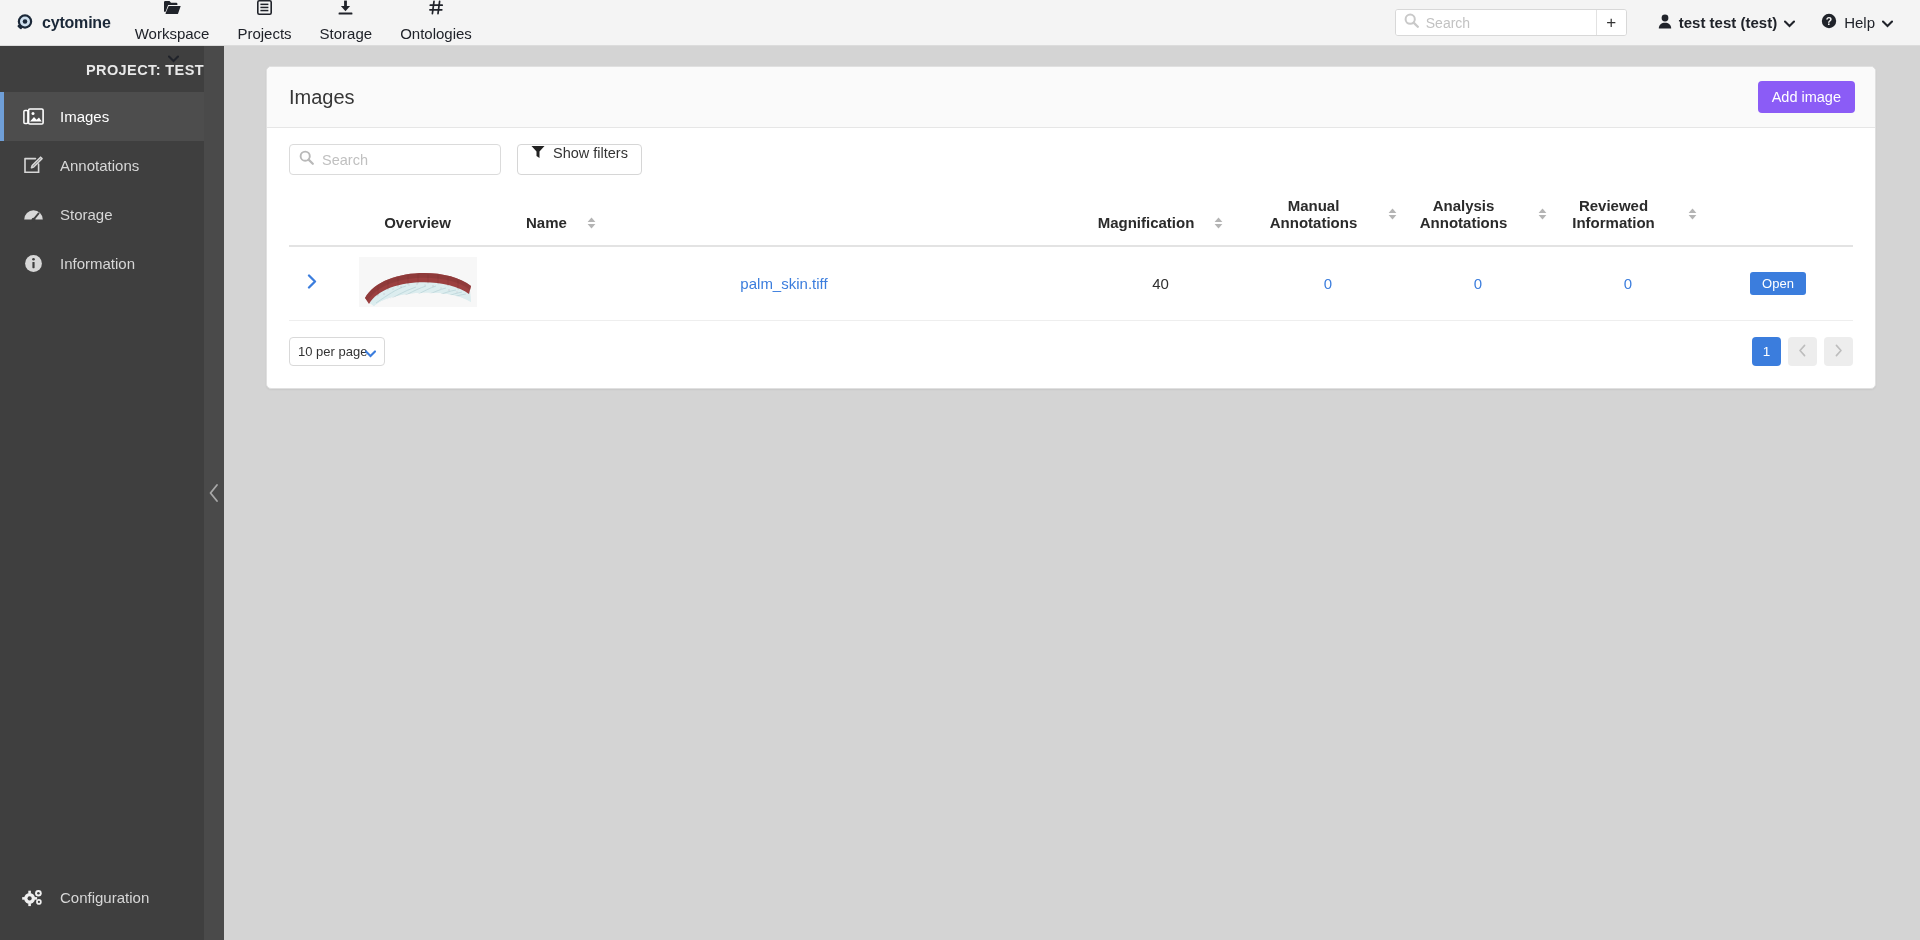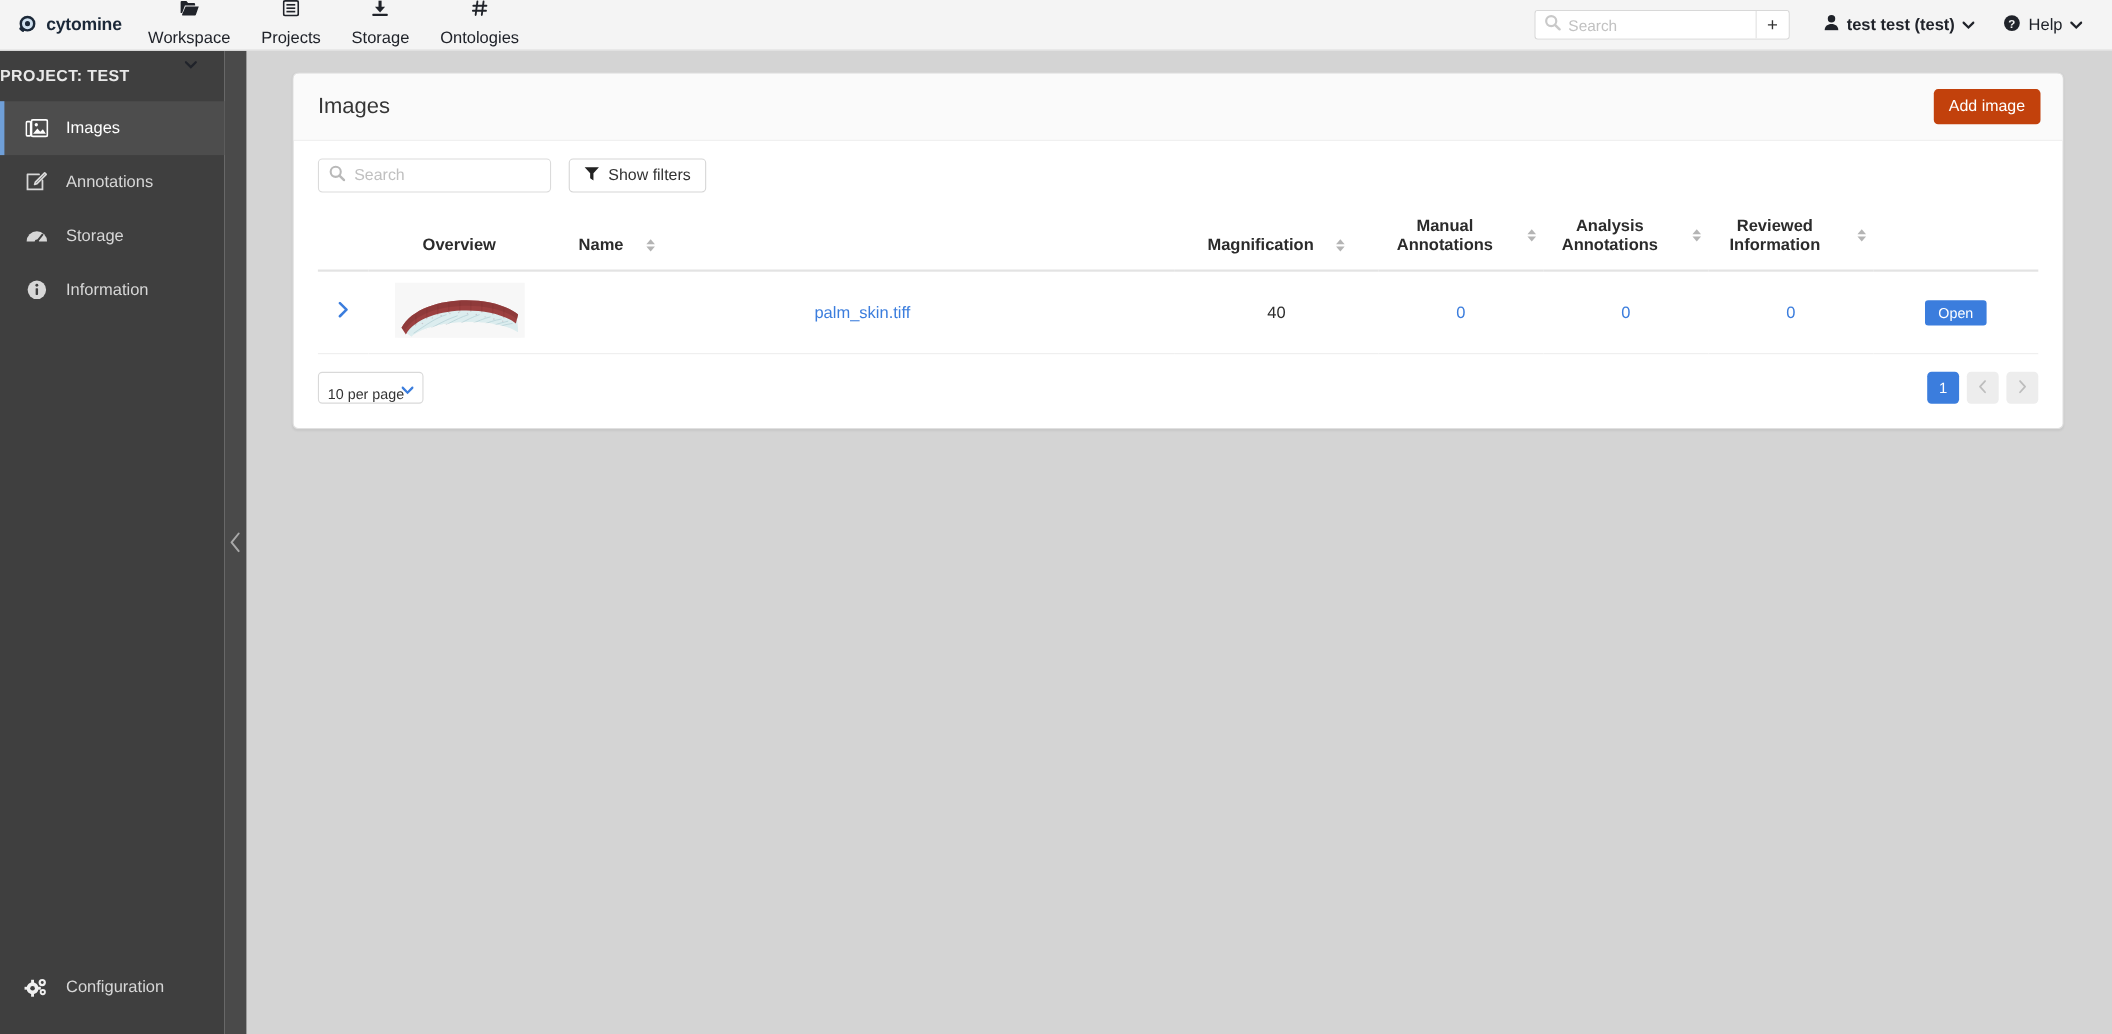--- a/index.html
+++ b/index.html
@@ -64,21 +64,21 @@
   }
   .nav-help { font-weight: normal; }
 
   
   .sidebar {
     position: absolute; top: 46px; left: 0; bottom: 0; width: 204px;
     background: #3f3f3f; z-index: 20;
   }
   .sidebar-title {
     color: #e8e8e8; font-size: 14.5px; font-weight: bold;
-    letter-spacing: 0.4px; text-align: left;
+    letter-spacing: 0.4px; text-align: right;
     padding: 16px 0 14px 0;
   }
   .side-item {
     display: flex; align-items: center; gap: 16px;
     height: 49px; padding-left: 18px;
     color: #d7d7d7; font-size: 15px; cursor: pointer;
     border-left: 4px solid transparent;
   }
   .side-item.active {
     background: #4d4d4d; border-left-color: #6f9fd8; color: #fff;
@@ -108,39 +108,39 @@
   }
   .card-head {
     display: flex; align-items: center; justify-content: space-between;
     padding: 14px 20px 14px 22px;
     border-bottom: 1px solid #e6e6e6;
     background: #fafafa;
     border-radius: 5px 5px 0 0;
   }
   .card-title { font-size: 20px; color: #363636; font-weight: normal; }
   .btn-primary {
-    background: #c2410c; color: #fff; border: 0; border-radius: 4px;
+    background: #8b5cf6; color: #fff; border: 0; border-radius: 4px;
     padding: 8px 14px; font-size: 14.5px; cursor: pointer;
     font-family: "Liberation Sans", sans-serif;
   }
   .card-body { padding: 16px 22px 22px 22px; }
 
   .toolbar { display: flex; align-items: center; gap: 16px; margin-bottom: 14px; }
   .tb-search {
     display: flex; align-items: center; gap: 8px;
     width: 212px; height: 31px; padding: 0 9px;
     background: #fff; border: 1px solid #dbdbdb; border-radius: 4px;
   }
   .tb-search input {
     border: 0; outline: 0; width: 100%; font-size: 14.5px; color: #444;
     font-family: "Liberation Sans", sans-serif; background: transparent;
   }
   .tb-search input::placeholder { color: #c0c0c0; }
   .btn-filter {
-    display: flex; align-items: center; gap: 8px;
+    display: flex; gap: 8px;
     height: 31px; padding: 0 13px;
     background: #fff; border: 1px solid #d6d6d6; border-radius: 4px;
     font-size: 14.5px; color: #333; cursor: pointer;
     font-family: "Liberation Sans", sans-serif;
   }
 
   table.grid { width: 100%; border-collapse: collapse; }
   table.grid thead th {
     font-size: 15px; color: #2b2b2b; font-weight: bold;
     padding: 8px 6px 14px 6px;
@@ -172,21 +172,21 @@
   }
   .thumb .tissue {
     position: absolute; left: 3px; top: 4px; width: 112px; height: 46px;
   }
 
   .tablefoot {
     display: flex; align-items: center; justify-content: space-between;
     margin-top: 16px;
   }
   .per-page {
-    position: relative; display: inline-flex; align-items: flex-end;
+    position: relative; display: inline-flex; align-items: center;
     height: 29px; width: 96px; padding: 0 8px;
     background: #fff; border: 1px solid #d9d9d9; border-radius: 4px;
     font-size: 13px; color: #333; cursor: pointer;
   }
   .per-page .pp-caret { position: absolute; right: 8px; top: 8px; }
   .pager { display: flex; align-items: center; gap: 7px; }
   .pg-btn {
     width: 29px; height: 29px; border-radius: 4px;
     display: flex; align-items: center; justify-content: center;
     font-size: 13.5px; cursor: pointer;

